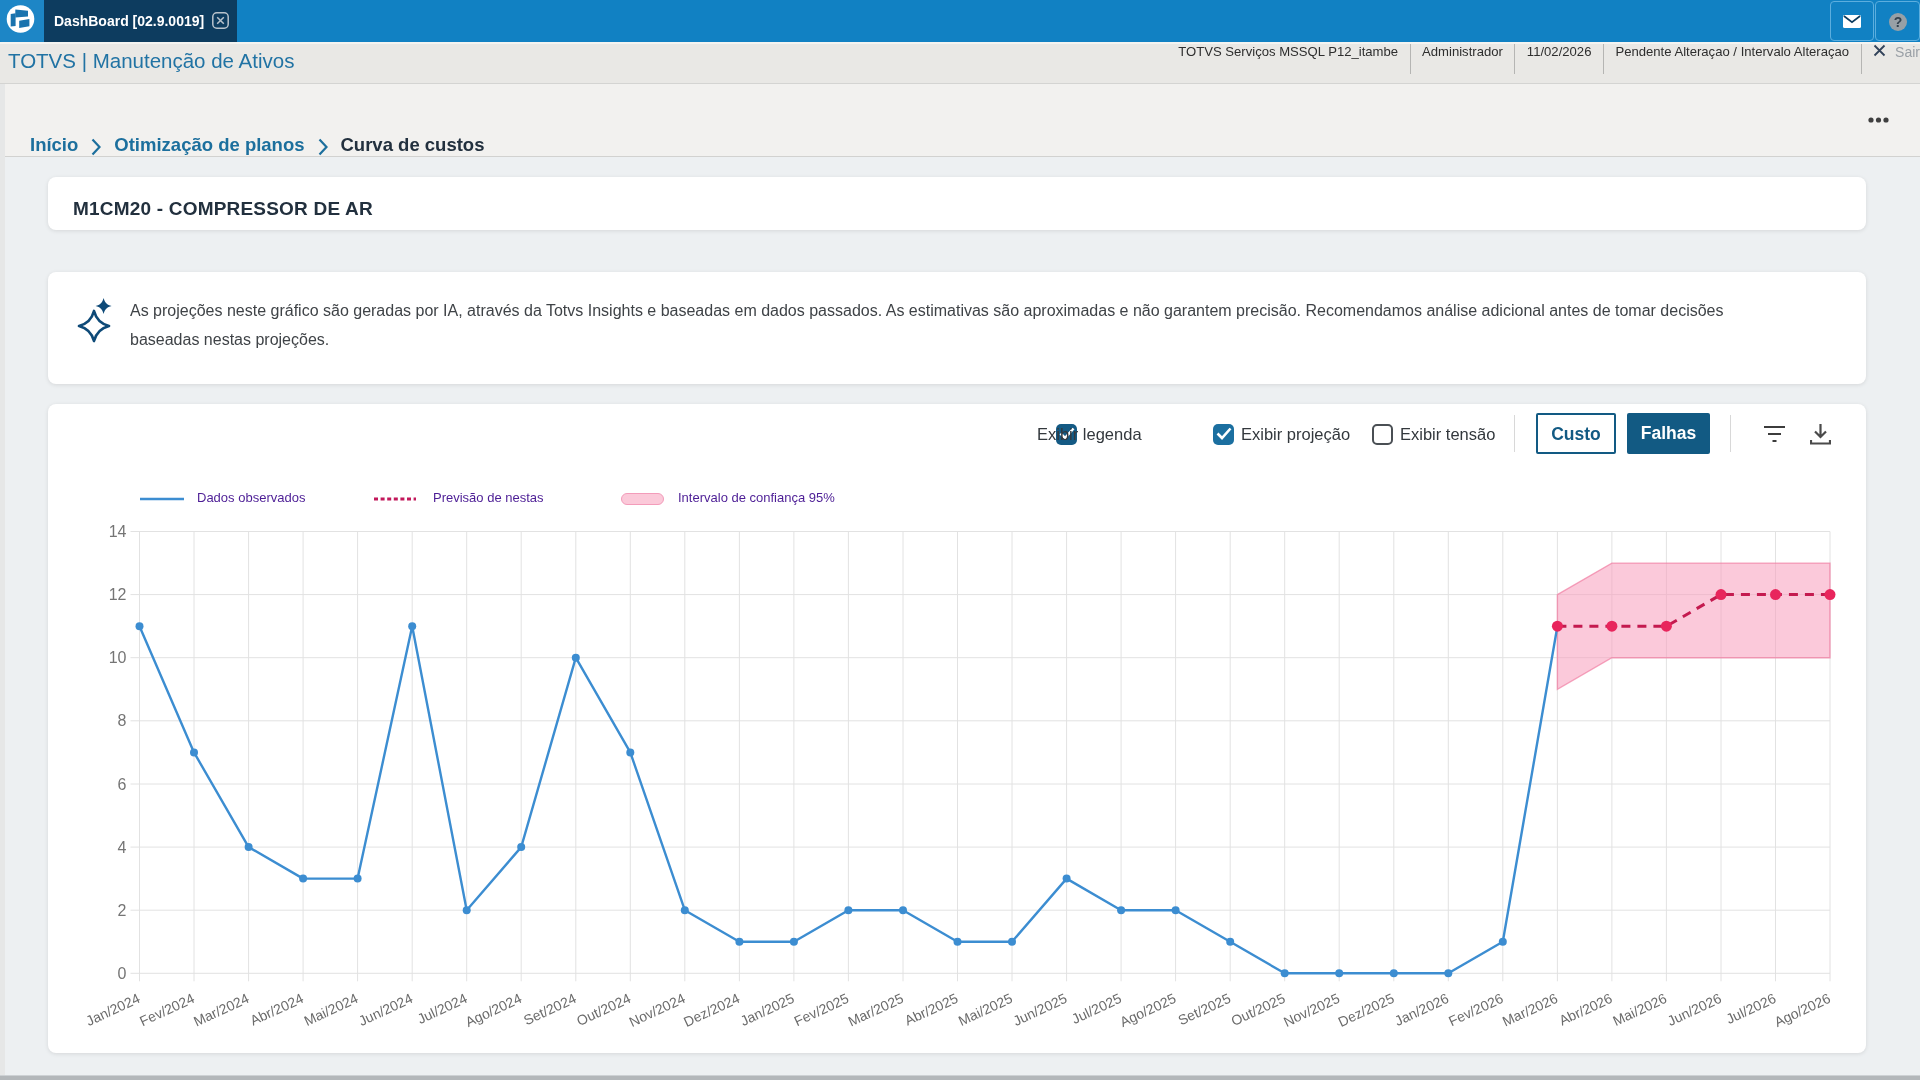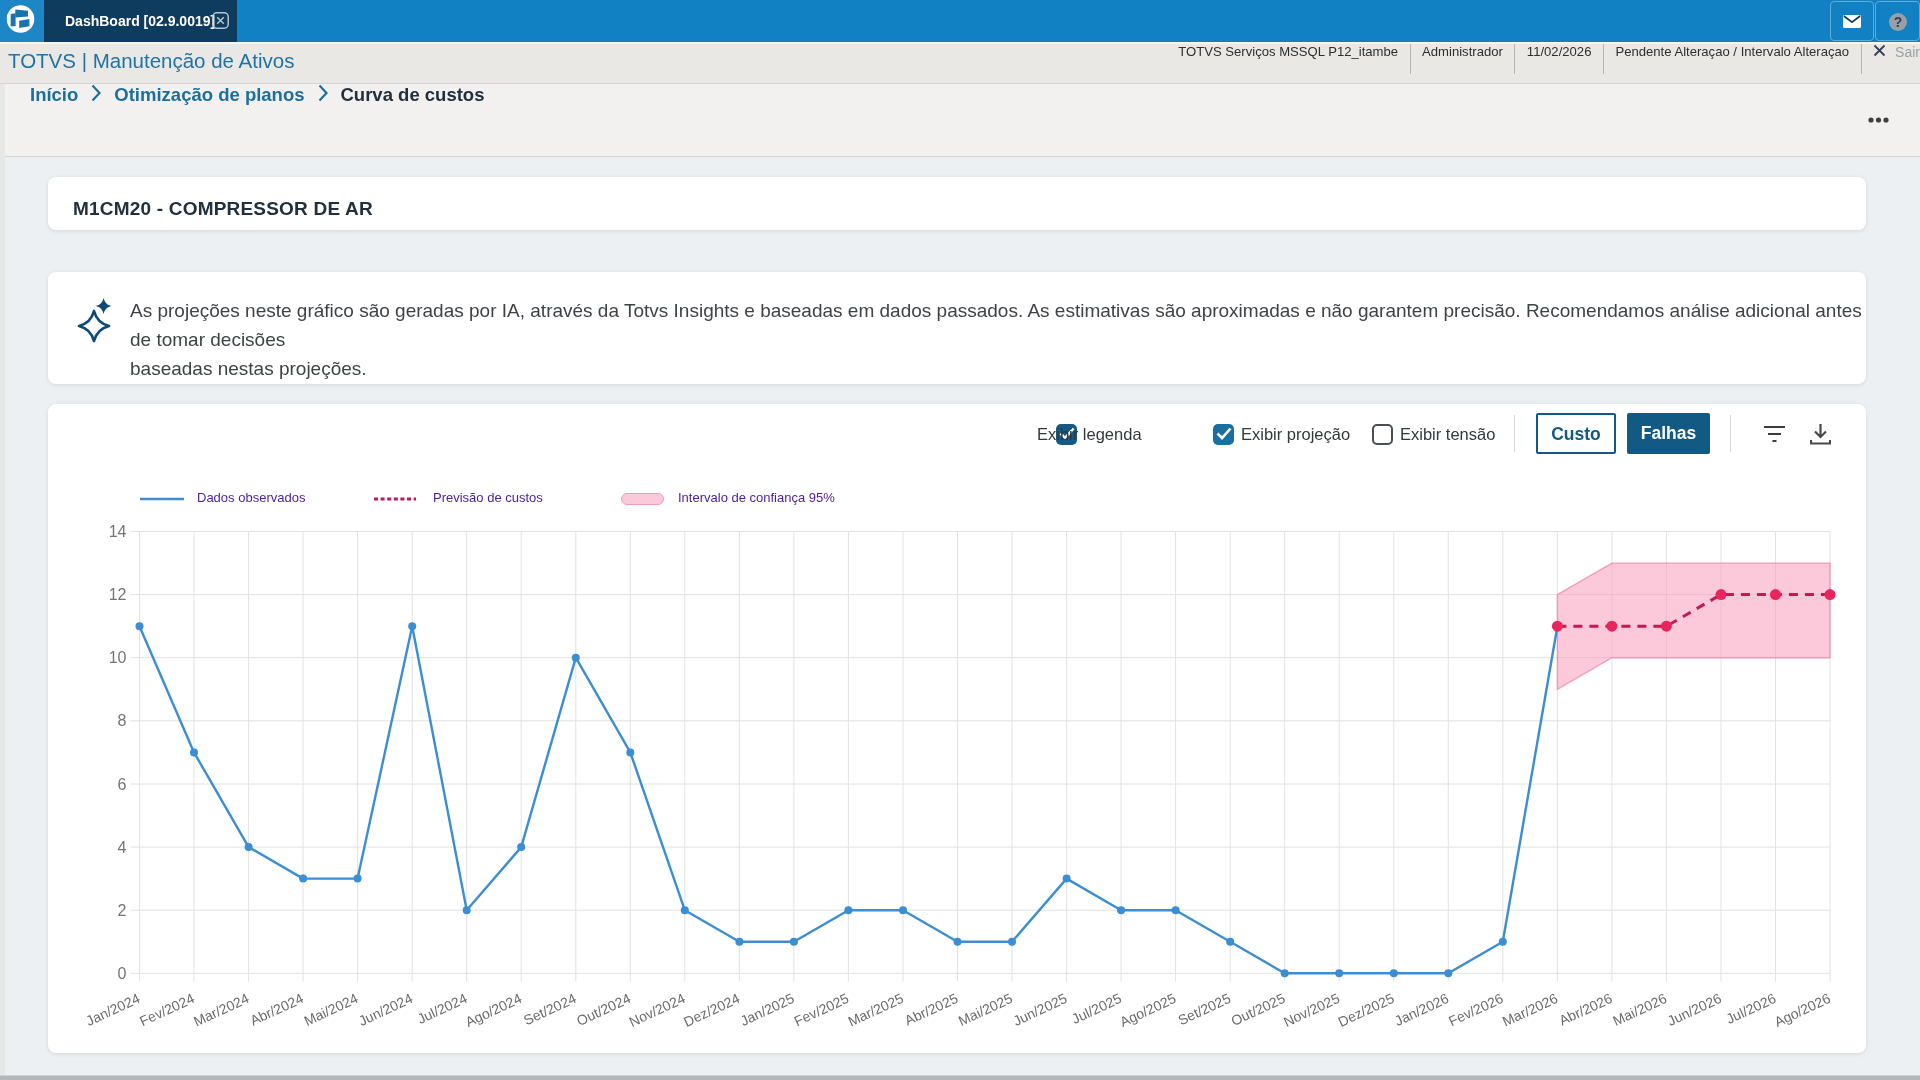--- a/index.html
+++ b/index.html
@@ -2,43 +2,43 @@
 <html lang="pt-BR"><head>
 <meta charset="utf-8">
 <title>DashBoard</title>
 <style>
 *{margin:0;padding:0;box-sizing:border-box}
 html,body{width:1920px;height:1080px;overflow:hidden}
 body{font-family:"Liberation Sans",sans-serif;background:#edf0f2;position:relative}
 
 .topbar{position:absolute;left:0;top:0;width:1920px;height:42px;background:#1181c3}
 .logosq{position:absolute;left:0;top:0;width:44px;height:42px;background:#1d86c6;border-bottom-left-radius:2px}
-.tab{position:absolute;left:44px;top:0;width:193px;height:46px;background:#0d3c5f;color:#fff;font-size:14px;font-weight:bold;line-height:42px;padding-left:21px;letter-spacing:0px;border-radius:0 0 2px 2px}
+.tab{position:absolute;left:44px;top:0;width:193px;height:46px;background:#0d3c5f;color:#fff;font-size:14px;font-weight:bold;line-height:42px;padding-left:10px;letter-spacing:0px;border-radius:0 0 2px 2px}
 .tabx{position:absolute;left:168px;top:12px;width:17px;height:17px}
 .mailbtn{position:absolute;left:1830px;top:1px;width:44px;height:40px;border:1px solid #5caede;border-radius:4px}
 .helpbtn{position:absolute;left:1875px;top:1px;width:45px;height:40px;border:1px solid #5caede;border-radius:4px}
 
 .hdr2{position:absolute;left:0;top:42px;width:1920px;height:42px;background:#e9e8e5;border-bottom:1px solid #d4d4d2;border-top:2px solid #f4f4f1;box-sizing:border-box}
 .hdr2 .title{position:absolute;left:8px;top:5px;font-size:20.5px;color:#2173a4}
 .status{position:absolute;right:0;top:0;height:42px;display:flex;align-items:flex-start;font-size:13.1px;color:#2e2e2e}
 .status .sep{width:1px;height:30px;background:#b5b5b3;margin:0 11.5px}
 .status .sair{color:#9aa0a6;font-size:14px}
 
 .crumbbar{position:absolute;left:0;top:84px;width:1920px;height:73px;background:#f2f1ef;border-bottom:1px solid #d2d2d0}
-.crumbs{position:absolute;left:30px;top:0;height:72px;display:flex;align-items:flex-start;font-size:18.5px;font-weight:bold}
+.crumbs{position:absolute;left:30px;top:0;height:72px;display:flex;align-items:flex-end;font-size:18.5px;font-weight:bold}
 .crumbs a{color:#1c6f9d;text-decoration:none}
 .crumbs .cur{color:#22303e}
 .crumbs svg{margin:0 13px}
 .dots3{position:absolute;left:1868px;top:33px}
 
 .card{position:absolute;left:48px;width:1818px;background:#fff;border-radius:8px;box-shadow:0 1px 4px rgba(0,0,0,0.10)}
 .card1{top:177px;height:53px}
 .card1 h2{font-size:19px;color:#22303e;letter-spacing:.2px;position:absolute;left:25px;top:21px}
 .card2{top:272px;height:112px}
-.card2 .txt{position:absolute;left:82px;top:24px;font-size:19px;color:#3f4347;line-height:29px}
+.card2 .txt{position:absolute;left:82px;top:24px;font-size:16px;color:#3f4347;line-height:29px}
 .card2 svg{position:absolute;left:29px;top:33px}
 .card3{top:404px;height:649px}
 .cb{position:absolute;top:19.5px;width:21px;height:21px;border-radius:5px}
 .cb.on{background:#145a84}
 .cb.on2{background:#1b6fa0}
 .cb.off{background:#fff;border:2px solid #4a4f54}
 .cb svg{position:absolute;left:2.5px;top:3.5px}
 .cblab{position:absolute;top:21px;font-size:16.5px;color:#33383d}
 .vsep{position:absolute;width:1px;background:#d8d8d8}
 .btn{position:absolute;top:9px;height:41px;border-radius:2px;font-size:17.5px;font-weight:bold;text-align:center;line-height:38px}
@@ -156,21 +156,21 @@
       <path d="M10.5 0 L10.5 12 M5 7.5 L10.5 13 L16 7.5 M1 16 L1 19.5 L20 19.5 L20 16"></path>
     </svg>
 
   <svg style="position:absolute;left:92px;top:93px" width="44" height="4" viewBox="0 0 44 4">
       <line x1="0" y1="2" x2="44" y2="2" stroke="#3c8dd1" stroke-width="2.6"></line>
     </svg>
   <div class="leg" style="left:149px;top:86px">Dados observados</div>
   <svg style="position:absolute;left:326px;top:93px" width="42" height="4" viewBox="0 0 42 4">
       <line x1="0" y1="2" x2="42" y2="2" stroke="#c2185b" stroke-width="3" stroke-dasharray="4 2.6"></line>
     </svg>
-  <div class="leg" style="left:385px;top:86px">Previsão de custos</div>
+  <div class="leg" style="left:385px;top:86px">Previsão de nestas</div>
   <div style="position:absolute;left:573px;top:89px;width:43px;height:12px;background:#fbc9d9;border:1.5px solid #f39cba;border-radius:6px"></div>
   <div class="leg" style="left:630px;top:86px">Intervalo de confiança 95%</div>
   <svg class="chart" width="1818" height="649" viewBox="0 0 1818 649">
       <g stroke="#e2e2e2" stroke-width="1">
         <line x1="91.5" y1="127.5" x2="91.5" y2="577.3"></line>
         <line x1="146.0" y1="127.5" x2="146.0" y2="577.3"></line>
         <line x1="200.6" y1="127.5" x2="200.6" y2="577.3"></line>
         <line x1="255.1" y1="127.5" x2="255.1" y2="577.3"></line>
         <line x1="309.6" y1="127.5" x2="309.6" y2="577.3"></line>
         <line x1="364.2" y1="127.5" x2="364.2" y2="577.3"></line>

